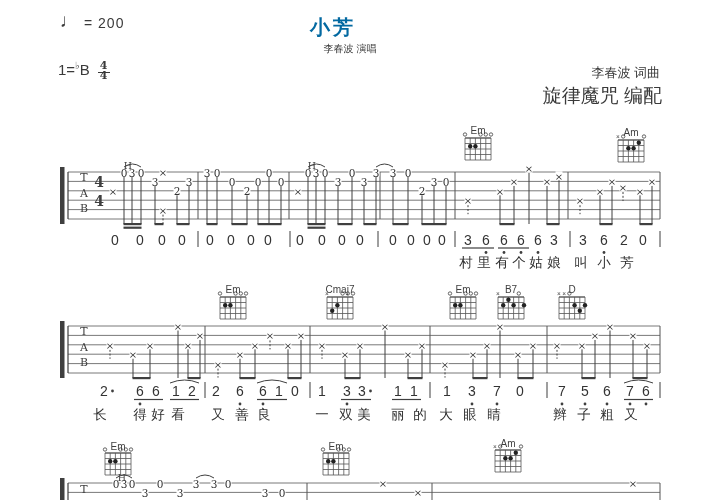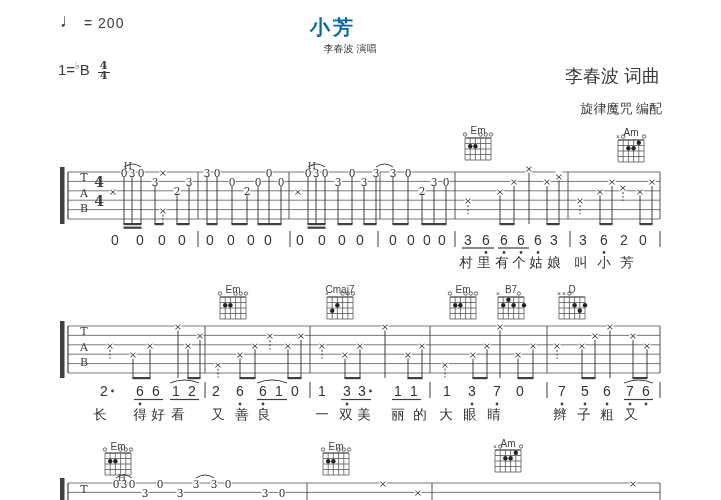--- a/index.html
+++ b/index.html
@@ -10,22 +10,22 @@
   .tempo-val{left:84px;top:15px;font-size:14px;letter-spacing:1px;}
   .keysig{left:58px;top:60px;font-size:15px;}
   .keysig .flat{font-size:10px;vertical-align:super;}
   .frac{display:inline-block;vertical-align:middle;text-align:center;font-size:11px;
         line-height:10px;margin-left:8px;font-family:"DejaVu Serif",serif;font-weight:bold;}
   .frac .top{border-bottom:1px solid #3a3a3a;padding:0 2px;}
   .capo{left:57px;top:80px;font-size:12px;}
   .title{left:0;top:14px;width:666px;text-align:center;font-size:20px;font-weight:bold;
          letter-spacing:3px;color:#0369a1;}
   .subtitle{left:0;top:42px;width:700px;text-align:center;font-size:10px;}
-  .credit1{right:61px;top:64px;font-size:18px;}
-  .credit2{right:59px;top:100px;font-size:13px;}
+  .credit1{right:61px;top:64px;font-size:13px;}
+  .credit2{right:59px;top:83px;font-size:19px;}
   svg.score{position:absolute;left:0;top:0;}
 </style>
 </head>
 <body>
 
 <div class="page">
   <div class="abs tempo-note">♩</div>
   <div class="abs tempo-val">= 200</div>
   <div class="abs keysig"><span>1=</span><span class="flat">♭</span><span>B</span><span class="frac"><span class="top">4</span><br><span>4</span></span></div>
   <div class="abs title">小芳</div>

